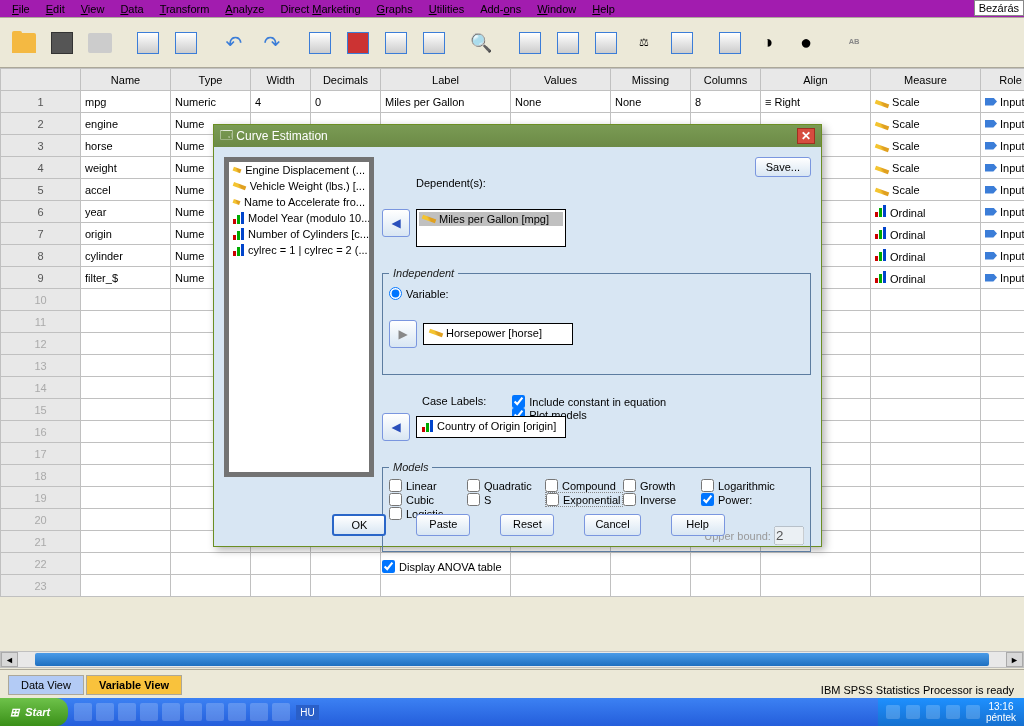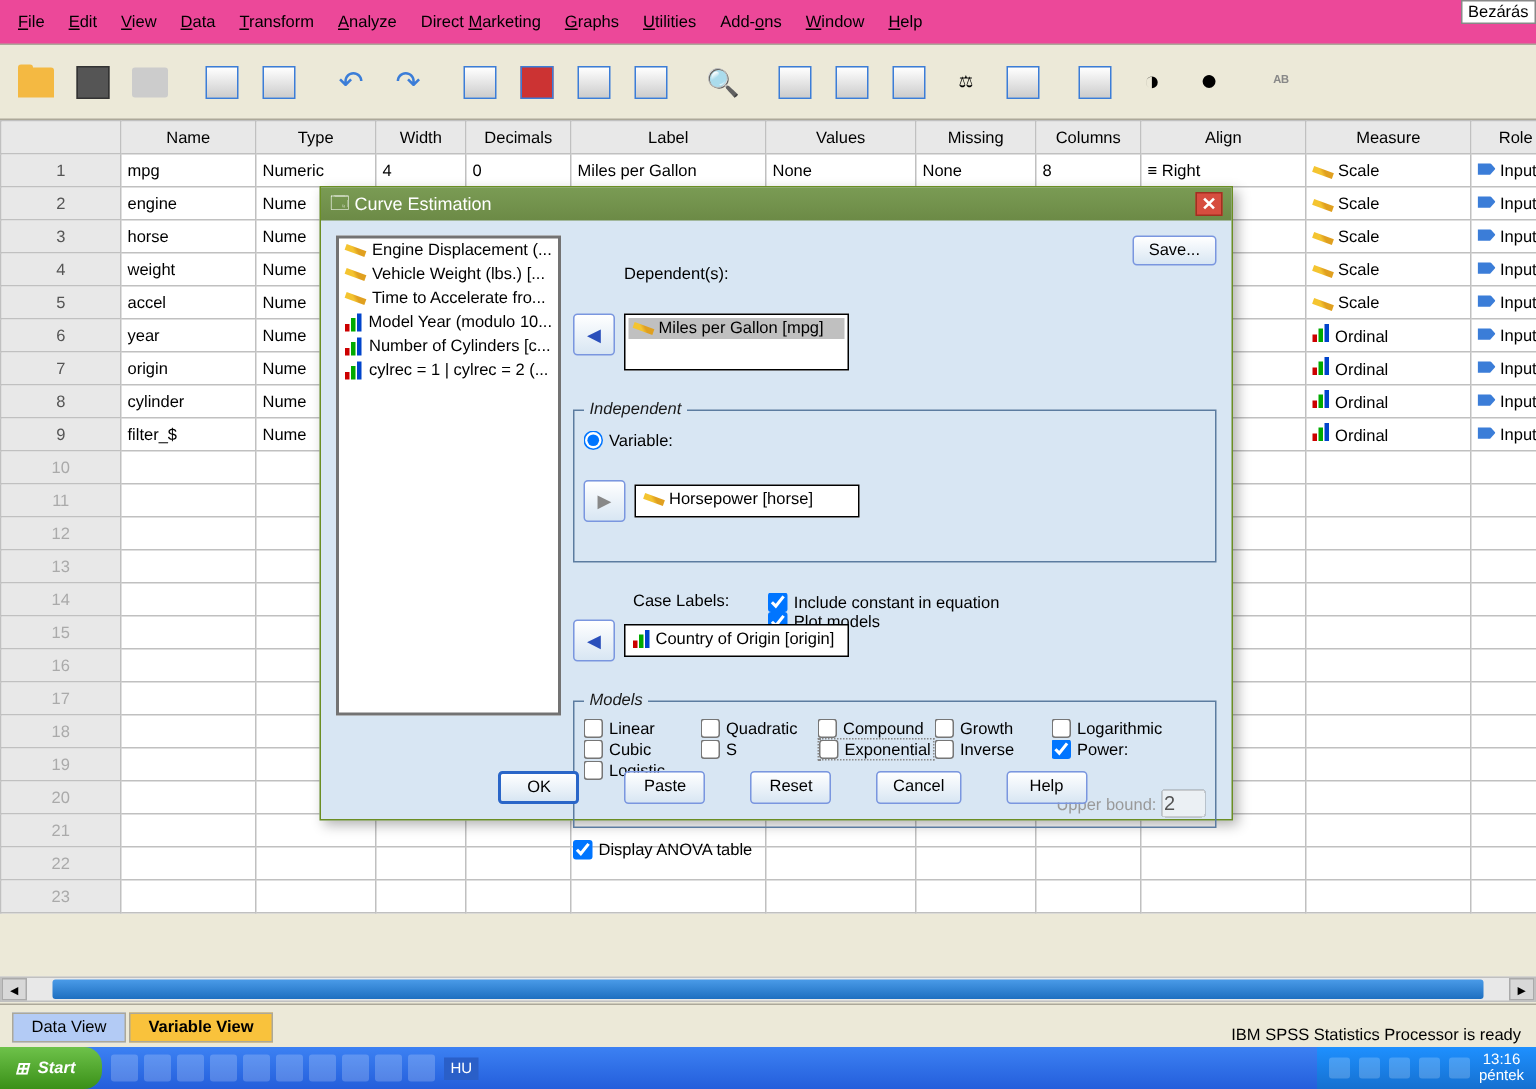--- a/index.html
+++ b/index.html
@@ -1,18 +1,18 @@
 <!DOCTYPE html>
 <html><head>
 <meta charset="utf-8">
 <style>
   * { box-sizing: border-box; margin: 0; padding: 0; }
   body { font-family: Tahoma, Arial, sans-serif; font-size: 11px; background: #ece9d8; width: 1024px; height: 726px; overflow: hidden; position: relative; }
   
-  .menubar { background: #ec4899; height: 30px; display: flex; align-items: center; padding: 0 4px; border-bottom: 1px solid #aca899; }
+  .menubar { background: #a21caf; height: 18px; display: flex; align-items: center; padding: 0 4px; border-bottom: 1px solid #aca899; }
   .menubar span { padding: 0 8px; cursor: pointer; }
   .menubar span u { text-decoration: underline; }
   .close-tag { position:absolute; top:0; right:0; background:#fff; border:1px solid #888; padding:1px 4px; font-size:11px; cursor:pointer;}
   
   .toolbar { background: #ece9d8; height: 50px; display: flex; align-items: center; gap: 2px; padding: 2px 6px; border-bottom: 1px solid #aca899; }
   .tb-btn { width: 36px; height: 36px; display:flex; align-items:center; justify-content:center; border:1px solid transparent; cursor:pointer;}
   .tb-sep { width: 8px; }
   
   .grid-wrap { position: relative; background: #fff; }
   table.grid { border-collapse: collapse; width: 1024px; table-layout: fixed; }
@@ -25,21 +25,21 @@
   .bars-ic i:nth-child(1){height:5px;background:#c00;}
   .bars-ic i:nth-child(2){height:9px;background:#0a0;}
   .bars-ic i:nth-child(3){height:12px;background:#04c;}
   .role-ic { display:inline-block; width:12px; height:8px; background:#3b7dd8; clip-path: polygon(0 0,70% 0,100% 50%,70% 100%,0 100%); margin-right:3px;}
   
   
   .dlg { position:absolute; top:124px; left:213px; width:609px; height:423px; background:#d8e6f3; border:1px solid #6b8e23; box-shadow:3px 3px 8px rgba(0,0,0,.3); }
   .dlg-title { height:22px; background: linear-gradient(#7a9b54, #6c8a46); display:flex; align-items:center; padding:0 6px; color:#fff; font-size:12px;}
   .dlg-title .x { margin-left:auto; width:18px; height:16px; background:#d64d3f; color:#fff; display:flex; align-items:center; justify-content:center; border:1px solid #a03020; cursor:pointer; font-weight:bold;}
   .dlg-body { padding:10px; display:flex; gap:8px; position:relative; height:calc(100% - 22px);}
-  .varlist { width:150px; height:320px; background:#fff; border:2px solid #737373; overflow:hidden;}
+  .varlist { width:150px; height:320px; background:#fff; border:5px solid #737373; overflow:hidden;}
   .varlist .vitem { padding:2px 4px; display:flex; align-items:center; gap:4px; white-space:nowrap;}
   .center-col { flex:1; }
   fieldset { border:1px solid #5c7ca0; padding:6px; margin-bottom:8px; font-size:11px; }
   legend { padding:0 4px; color:#1a1a1a;font-style:italic; }
   .field-row { display:flex; align-items:center; gap:6px; margin:20px 0;}
   .txtbox { background:#fff; border:1px solid #000; width:150px; height:38px; padding:2px; font-size:11px;}
   .selitem { padding:1px 3px; display:flex; align-items:center; gap:3px;}
   .txtbox .highlight { background:#c0c0c0;}
   .movebtn { width:28px; height:28px; background:linear-gradient(#fff,#d8e6f3); border:1px solid #7a96df; border-radius:3px; display:flex; align-items:center; justify-content:center; cursor:pointer;}
   .arrow-l::before { content:"◀"; color:#2a4fbb; font-size:12px;}
@@ -549,21 +549,21 @@
         <div class="vitem">
           <span class="ruler-ic"></span>
           <span>Engine Displacement (...</span>
         </div>
         <div class="vitem">
           <span class="ruler-ic"></span>
           <span>Vehicle Weight (lbs.) [...</span>
         </div>
         <div class="vitem">
           <span class="ruler-ic"></span>
-          <span>Time to Accelerate fro...</span>
+          <span>Name to Accelerate fro...</span>
         </div>
         <div class="vitem">
           <span class="bars-ic">
             <i></i>
             <i></i>
             <i></i>
           </span>
           <span>Model Year (modulo 10...</span>
         </div>
         <div class="vitem">

